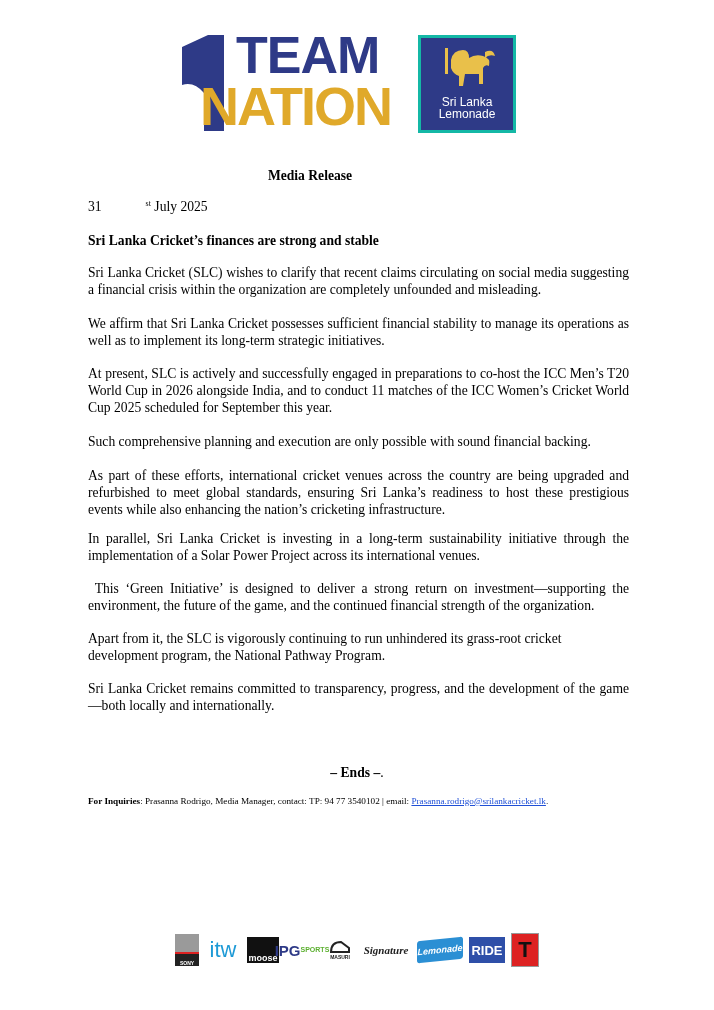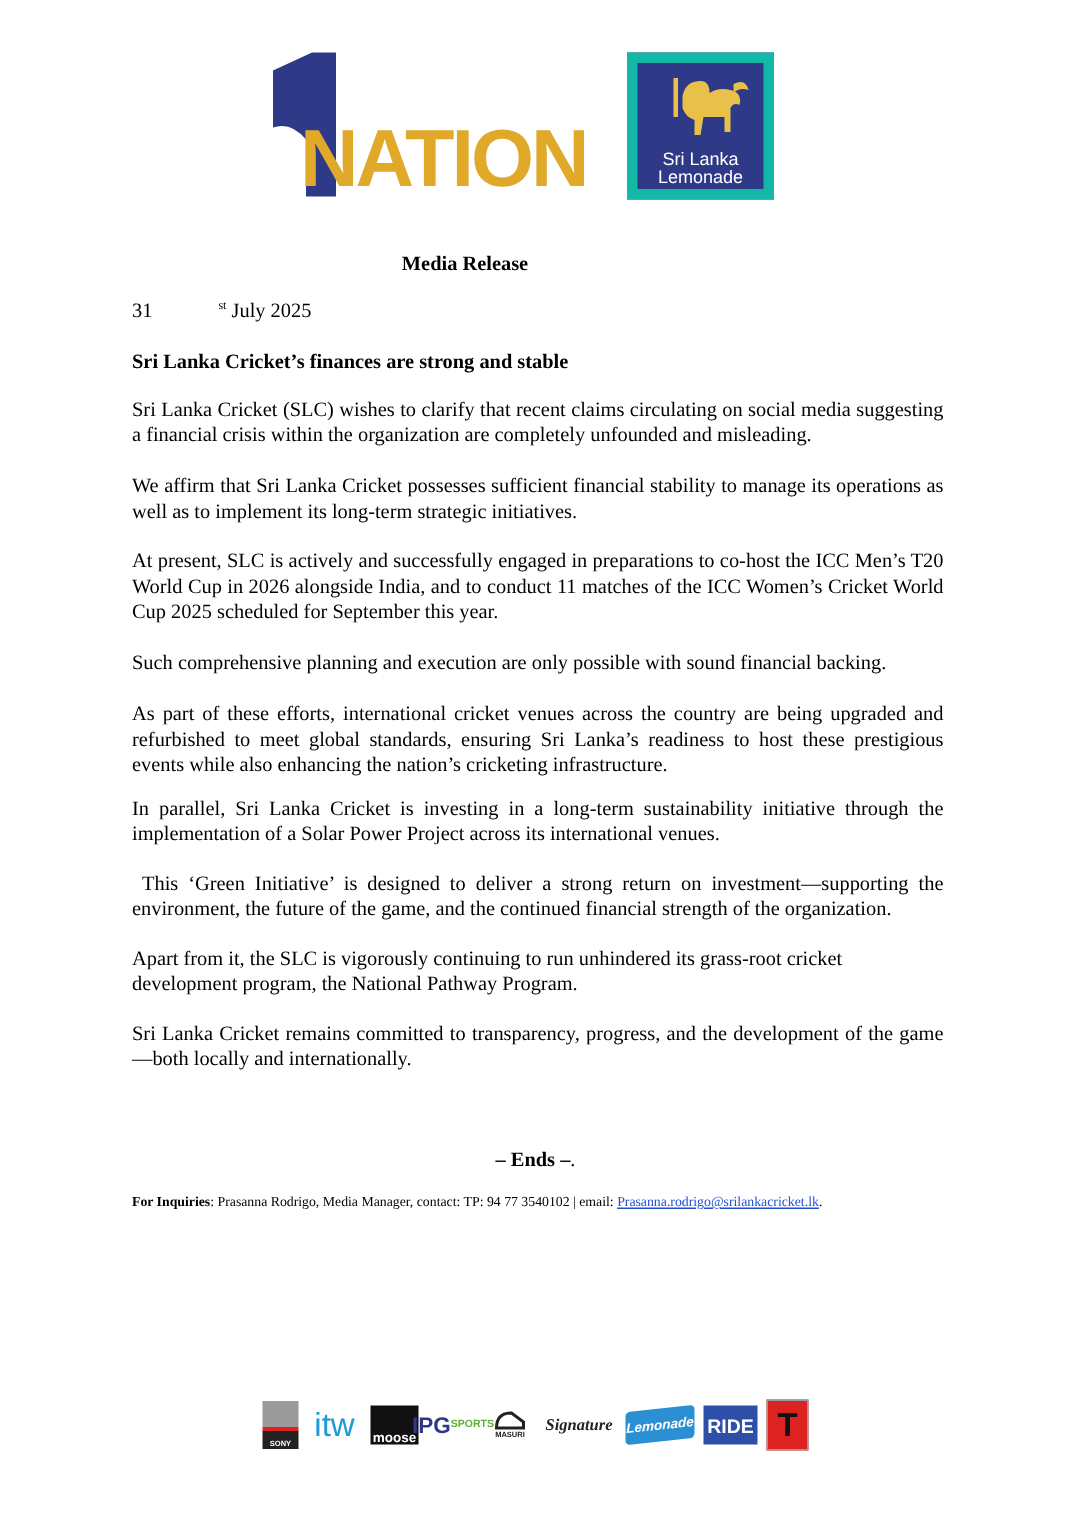--- a/index.html
+++ b/index.html
@@ -5,21 +5,21 @@
   html, body { margin: 0; padding: 0; background: #ffffff; }
   body { width: 714px; height: 1010px; position: relative; overflow: hidden;
          font-family: "Liberation Serif", serif; color: #000; }
   .logo { position: absolute; left: 178px; top: 33px; width: 340px; height: 100px; }
   .logo-one { position: absolute; left: 0; top: 0; width: 60px; height: 100px; }
   .logo-team { position: absolute; left: 58px; top: -4px; font-family: "Liberation Sans", sans-serif;
                font-weight: bold; font-size: 52px; letter-spacing: -1px; color: #2e3a87; line-height: 52px; }
   .logo-nation { position: absolute; left: 22px; top: 46px; font-family: "Liberation Sans", sans-serif;
                  font-weight: bold; font-size: 54px; letter-spacing: -2px; color: #e0a92a; line-height: 54px; }
   .slc-badge { position: absolute; left: 240px; top: 2px; width: 98px; height: 98px;
-               background: #2e3a87; border: 7px solid #14b8a6; box-sizing: border-box; }
+               background: #2e3a87; border: 3px solid #14b8a6; box-sizing: border-box; }
   .slc-badge svg { position: absolute; left: 18px; top: 6px; }
   .slc-text { position: absolute; left: 0; right: 0; top: 58px; text-align: center;
               font-family: "Liberation Sans", sans-serif; color: #fff; font-size: 12px; line-height: 12px; }
   .content { position: absolute; left: 88px; width: 541px; font-size: 13.6px; line-height: 17px; }
   .title { position: absolute; top: 168px; left: 0; width: 620px; text-align: center; font-weight: bold; font-size: 13.6px; }
   .date { top: 195px; }
   .date sup { font-size: 8px; vertical-align: 5px; margin-left: 44px; }
   .headline { top: 232px; font-weight: bold; }
   .para { text-align: justify; }
   .ends { position: absolute; top: 765px; left: 0; width: 714px; text-align: center; font-weight: bold; font-size: 13.6px; }
@@ -30,20 +30,21 @@
   .sponsors { position: absolute; top: 933px; left: 175px; height: 34px; display: flex; align-items: center; gap: 6px; }
   .sp { height: 30px; display: flex; align-items: center; justify-content: center; font-family: "Liberation Sans", sans-serif; font-weight: bold; }
 </style>
 </head>
 <body>
 
 <div class="logo">
   <svg class="logo-one" viewBox="0 0 60 100">
     <path d="M4 14 L30 2 L46 2 L46 98 L26 98 L26 60 Q16 48 4 52 Z" fill="#2e3a87"></path>
   </svg>
+  <div class="logo-team">TEAM</div>
   <div class="logo-nation">NATION</div>
   <div class="slc-badge">
     <svg width="58" height="50" viewBox="0 0 58 50">
       <path d="M6 4 L9 4 L9 30 L6 30 Z" fill="#e9c04a"></path>
       <path d="M12 16 Q14 6 24 6 Q30 6 30 14 Q36 10 44 12 Q52 14 50 22 Q46 20 44 24 L44 40 L40 40 L40 30 L26 30 L24 42 L20 42 L20 32 Q14 30 12 24 Z" fill="#e9c04a"></path>
       <path d="M46 8 Q54 4 56 12 Q50 10 46 14 Z" fill="#e9c04a"></path>
     </svg>
     <div class="slc-text">
       <div>Sri Lanka</div>
       <div>Lemonade</div>

